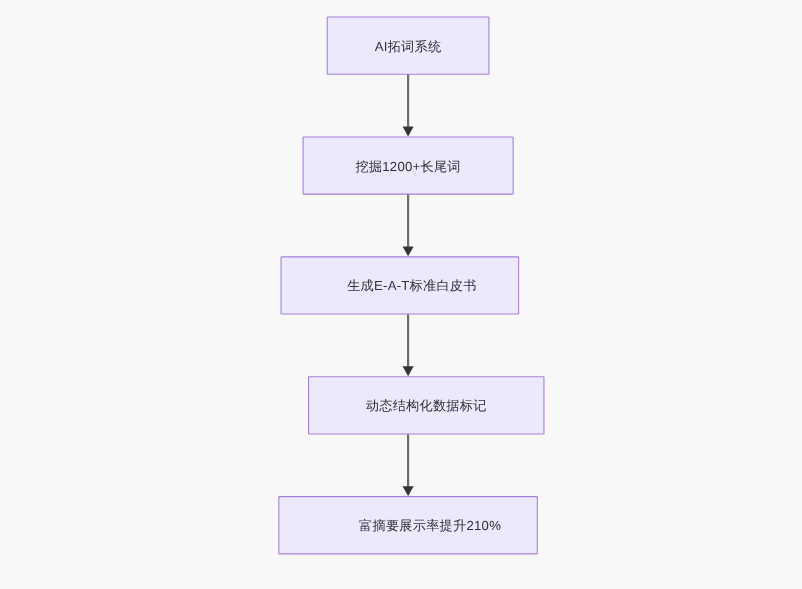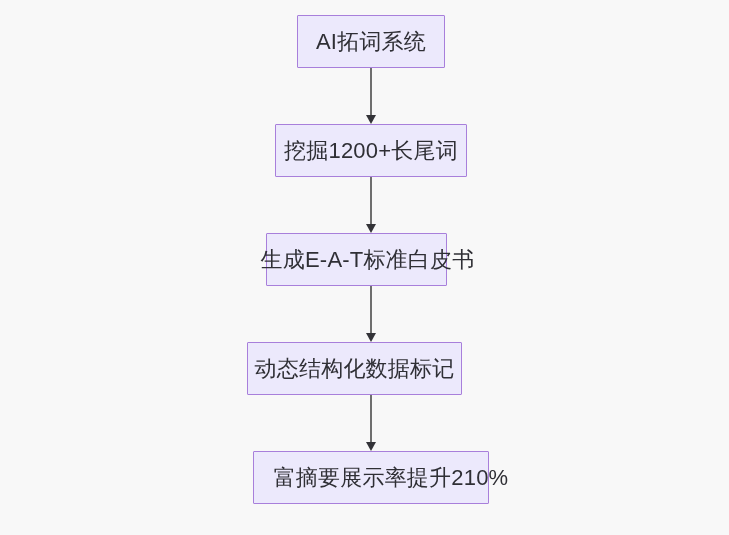--- a/index.html
+++ b/index.html
@@ -21,21 +21,21 @@
   .node {
     position: absolute;
     box-sizing: border-box;
     background: #ece9fc;
     border: 1px solid #a87fdb;
     border-radius: 1px;
     display: flex;
     align-items: center;
     justify-content: center;
     color: #2f2f35;
-    font-size: 22px;
+    font-size: 12px;
     line-height: 1;
     letter-spacing: 0.2px;
     white-space: nowrap;
   }
   .node-label {
     display: block;
   }
   .edge {
     position: absolute;
     overflow: visible;
@@ -76,25 +76,25 @@
   </svg>
 
   <div class="node" style="left:297px; top:15px; width:148px; height:53px;">
     <span class="node-label">AI拓词系统</span>
   </div>
 
   <div class="node" style="left:275px; top:124px; width:192px; height:53px;">
     <span class="node-label">挖掘1200+长尾词</span>
   </div>
 
-  <div class="node" style="left:266px; top:233px; width:181px; height:53px;padding-left:22px;">
+  <div class="node" style="left:255px; top:233px; width:217px; height:53px;padding-left:22px;">
     <span class="node-label">生成E-A-T标准白皮书</span>
   </div>
 
-  <div class="node" style="left:247px; top:342px; width:215px; height:53px;">
+  <div class="node" style="left:280px; top:342px; width:215px; height:53px;">
     <span class="node-label">动态结构化数据标记</span>
   </div>
 
   <div class="node" style="left:253px; top:451px; width:236px; height:53px;padding-left:40px;">
     <span class="node-label">富摘要展示率提升210%</span>
   </div>
 
 </div>
 
 </body></html>

